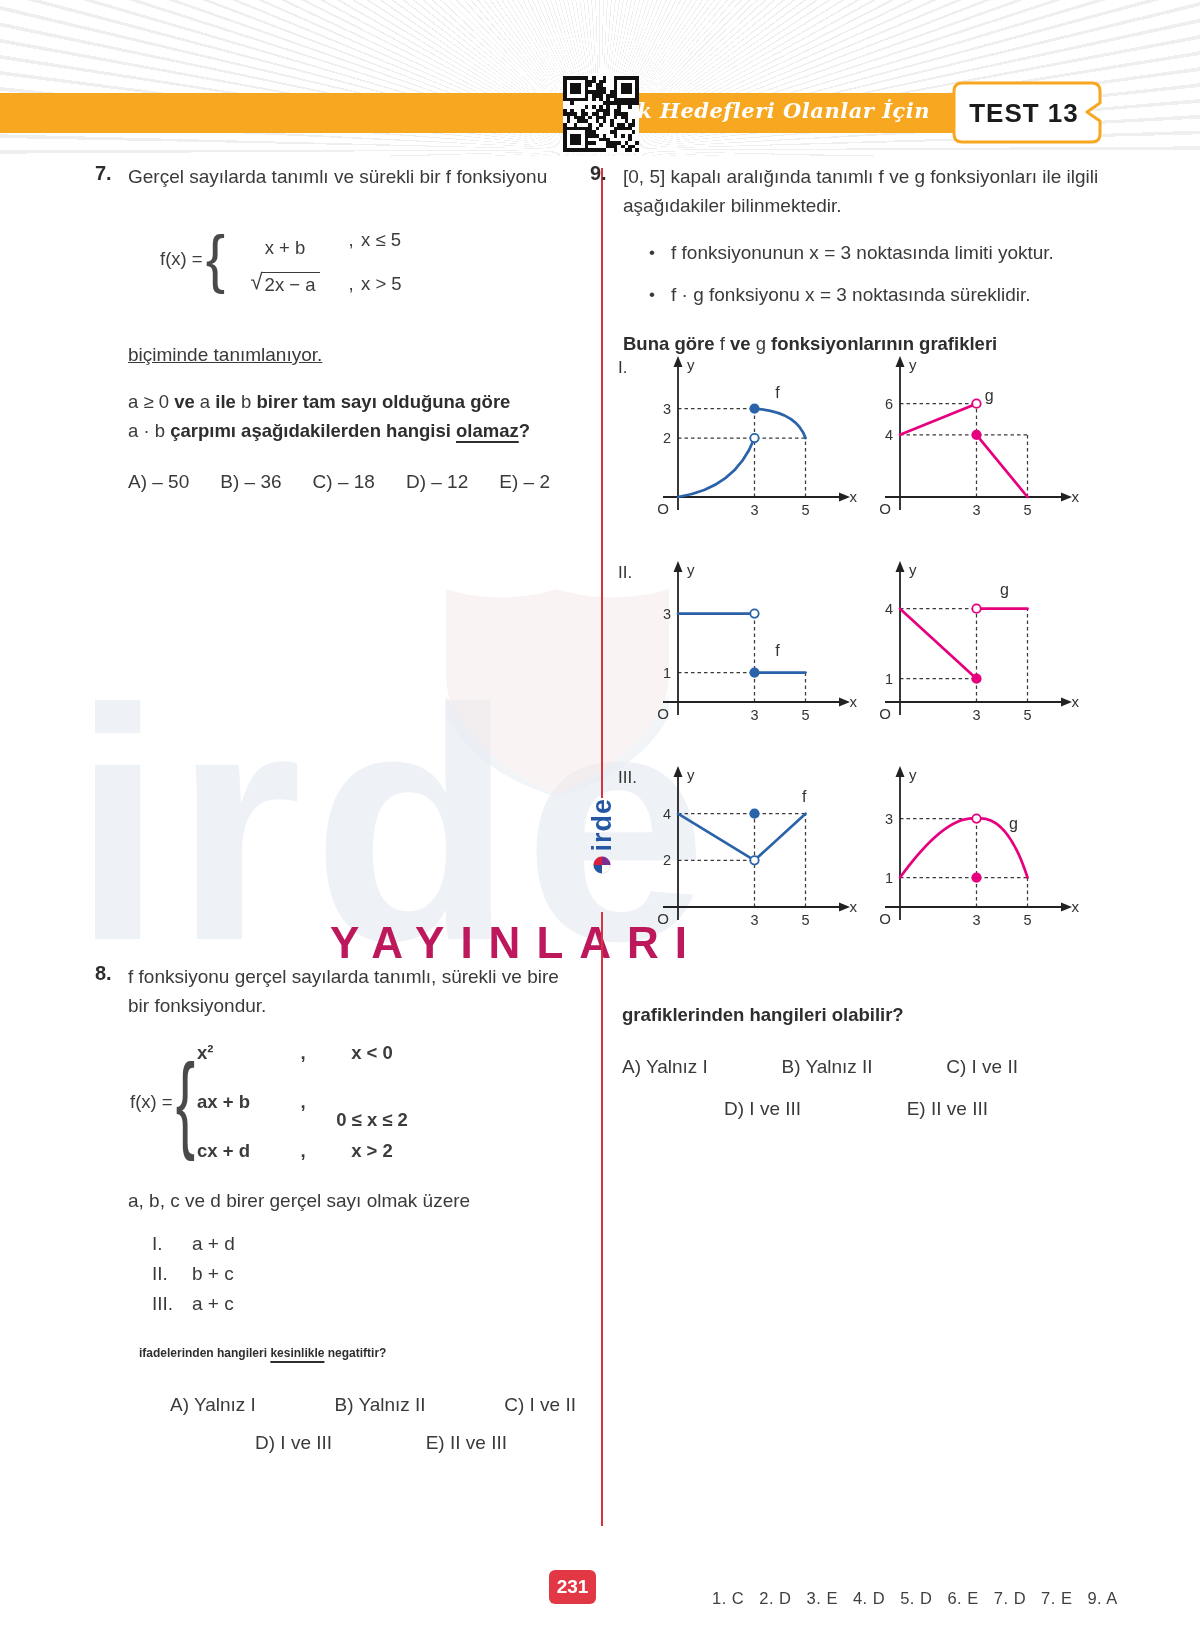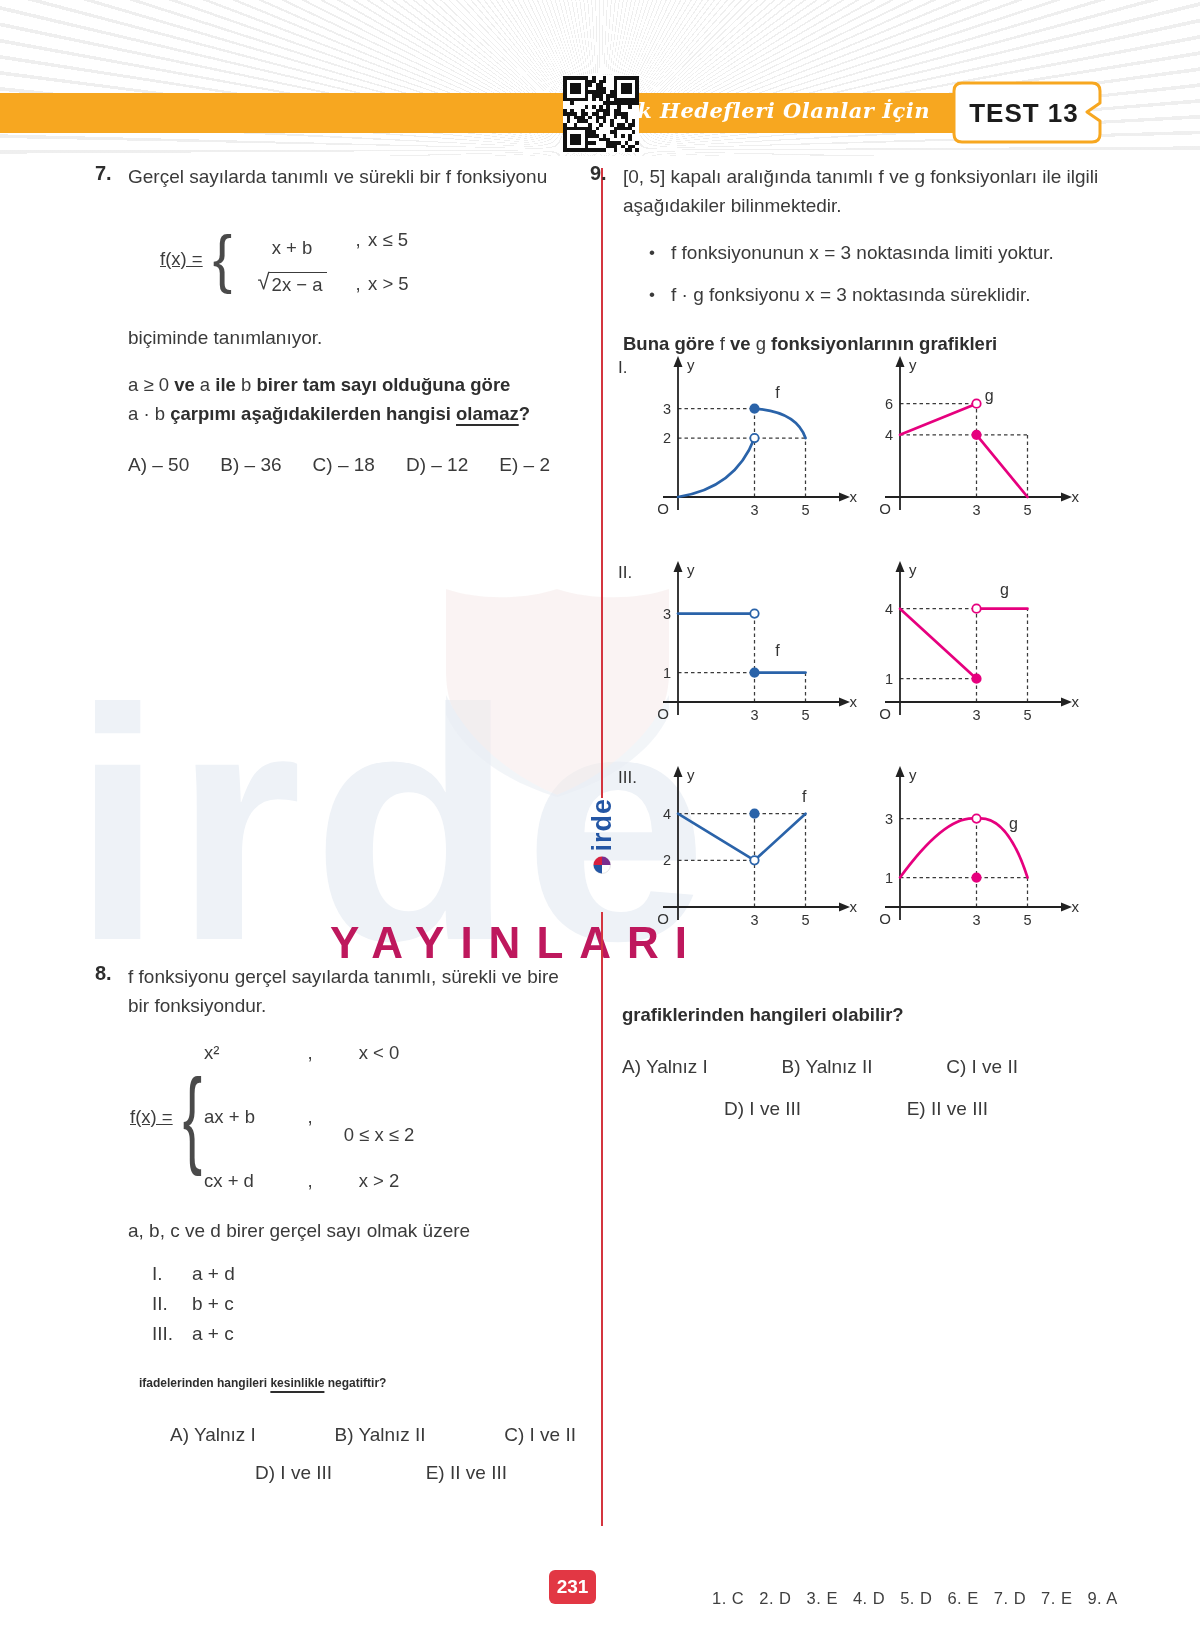--- a/index.html
+++ b/index.html
@@ -41,21 +41,21 @@
   
   .q { position:absolute; z-index:3; }
   .qnum { position:absolute; left:0; top:0; font-weight:700; font-size:20px; color:#2e2e2e; }
   .qbody { margin-left:33px; }
   .stem { font-size:19px; line-height:29px; color:#3a3a3a; }
   .b { font-weight:700; color:#2e2e2e; }
   .m { font-weight:400; }
   .u { text-decoration:underline; text-underline-offset:4px; text-decoration-thickness:2px; }
 
   .formula { display:flex; align-items:center; font-size:18.5px; color:#3c3c3c; }
-  .flhs { margin-right:10px;text-decoration:underline; }
+  .flhs { margin-right:3px; }
   .brace { font-weight:400; color:#4a4a4a; display:inline-block; line-height:1; }
   .brace7 { font-size:58px; transform:scaleY(1.12); }
   .brace8 { font-size:58px; transform:scaleY(1.85); }
   .cases { display:flex; flex-direction:column; }
   .crow { display:flex; align-items:center; }
   .cexpr { display:flex; }
   .ccomma { width:20px; text-align:center; }
   .sqrt { display:inline-flex; align-items:flex-start; }
   .sqrt .sym { font-size:22px; line-height:20px; margin-right:-1px; }
   .sqrt .rad { border-top:1.8px solid #3c3c3c; padding:1px 4px 0 3px; }
@@ -294,21 +294,21 @@
                 <span class="sym">√</span>
                 <span class="rad">2x − a</span>
               </span>
             </span>
             <span class="ccomma">,</span>
             <span>x &gt; 5</span>
           </span>
         </span>
       </div>
 
-      <p class="stem" style="margin-top:27px;">biçiminde tanımlanıyor.</p>
+      <p class="stem" style="margin-top:44px;text-decoration:underline;">biçiminde tanımlanıyor.</p>
 
       <p class="stem" style="margin-top:18px; font-size:18.5px;"><span class="m">a ≥ 0  </span><span class="b">ve</span><span class="m">  a </span><span class="b">ile</span><span class="m"> b </span><span class="b">birer tam sayı olduğuna göre</span></p>
       <p class="stem" style="font-size:18.5px;"><span class="m">a · b  </span><span class="b">çarpımı aşağıdakilerden hangisi </span><span class="b u">olamaz</span><span class="b">?</span></p>
 
       <div class="choices-row" style="margin-top:26px; width:422px;">
           <span>A) – 50</span>
           <span>B) – 36</span>
           <span>C) – 18</span>
           <span>D) – 12</span>
           <span>E) – 2</span>
@@ -317,21 +317,21 @@
   </section>
 
   <section class="q" style="left:95px; top:962px; width:470px;">
     <span class="qnum">8.</span>
     <div class="qbody">
       <p class="stem" style="width:440px;">f  fonksiyonu gerçel sayılarda tanımlı, sürekli ve bire bir fonksiyondur.</p>
 
       <div class="formula" style="margin:22px 0 0 2px;">
         <span class="flhs">f(x) =</span>
         <span class="brace brace8">{</span>
-        <span class="cases" style="gap:24px; margin-left:2px;" id="q8-cases">
+        <span class="cases" style="gap:9px; margin-left:2px;font-weight:bold;" id="q8-cases">
             <span class="crow">
               <span class="cexpr" style="width:96px;">x²</span>
               <span class="ccomma">,</span>
               <span style="width:118px; text-align:center; display:inline-block;">x &lt; 0</span>
             </span>
             <span class="crow">
               <span class="cexpr" style="width:96px;">ax + b</span>
               <span class="ccomma">,</span>
               <span style="width:118px; text-align:center; display:inline-block;margin-top:36px;">0 ≤ x ≤ 2</span>
             </span>

